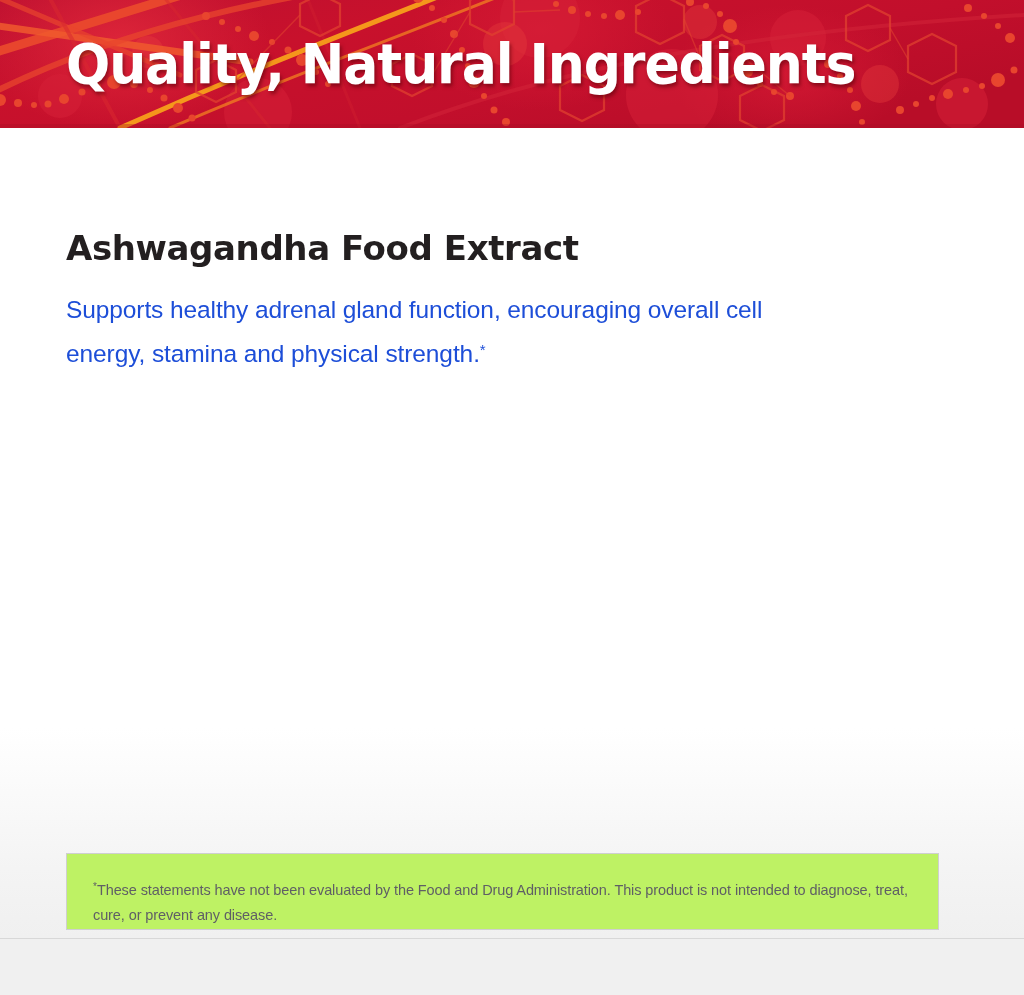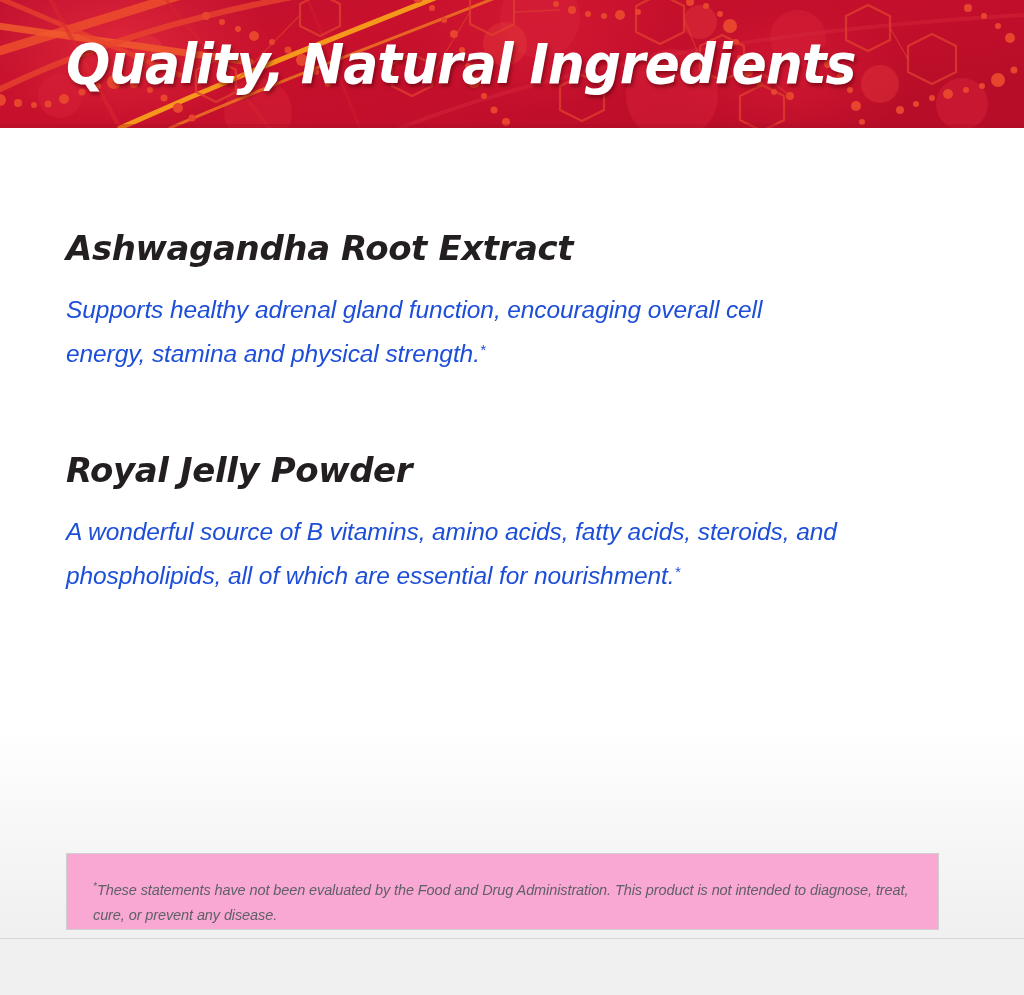--- a/index.html
+++ b/index.html
@@ -12,21 +12,20 @@
     height: 995px;
     overflow: hidden;
     font-family: "Liberation Sans", sans-serif;
     -webkit-font-smoothing: antialiased;
   }
   #page {
     position: relative;
     width: 1024px;
     height: 793px;
     background: #ffffff;
-    font-style: italic;
   }
 
   
   .banner {
     position: absolute;
     left: 0;
     top: 0;
     width: 1024px;
     height: 128px;
     overflow: hidden;
@@ -120,21 +119,21 @@
   }
 
   
   .disclaimer {
     position: absolute;
     left: 66px;
     top: 853px;
     width: 873px;
     height: 77px;
     box-sizing: border-box;
-    background: #f9a8d4;
+    background: #bef264;
     border: 1px solid #cfcfcf;
   }
   .disclaimer-text {
     margin: 0;
     padding: 20px 26px 0 26px;
     font-family: "Liberation Sans", sans-serif;
     font-size: 14.5px;
     line-height: 25px;
     color: #5f5f65;
     letter-spacing: -0.1px;
@@ -310,28 +309,24 @@
 
     <h1 class="banner-title">Quality, Natural Ingredients</h1>
   </div>
 
   <div class="content-surface"></div>
   <div class="footer-surface"></div>
 
   <div class="sections">
 
     <div class="section">
-      <h2 class="section-title">Ashwagandha Root Extract</h2>
+      <h2 class="section-title">Ashwagandha Food Extract</h2>
       <p class="section-body narrow"><span>Supports healthy adrenal gland function, encouraging overall cell energy, stamina and physical strength.</span><span class="asterisk">*</span></p>
     </div>
 
-    <div class="section">
-      <h2 class="section-title">Royal Jelly Powder</h2>
-      <p class="section-body wide"><span>A wonderful source of B vitamins, amino acids, fatty acids, steroids, and phospholipids, all of which are essential for nourishment.</span><span class="asterisk">*</span></p>
-    </div>
 
   </div>
 
   <div class="disclaimer">
     <p class="disclaimer-text"><span class="asterisk">*</span><span>These statements have not been evaluated by the Food and Drug Administration. This product is not intended to diagnose, treat, cure, or prevent any disease.</span></p>
   </div>
 
 </div>
 
 </body></html>

